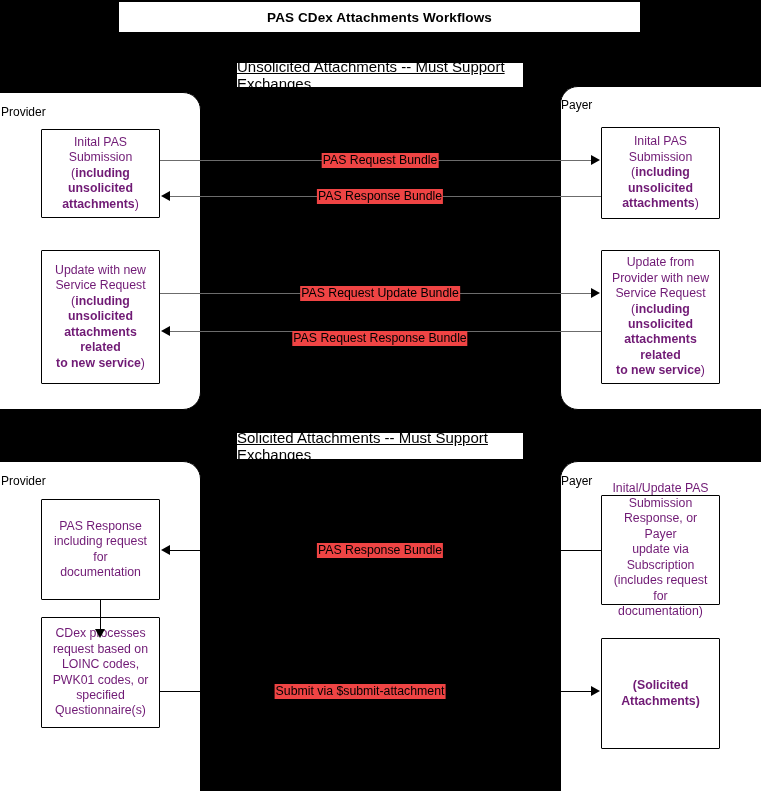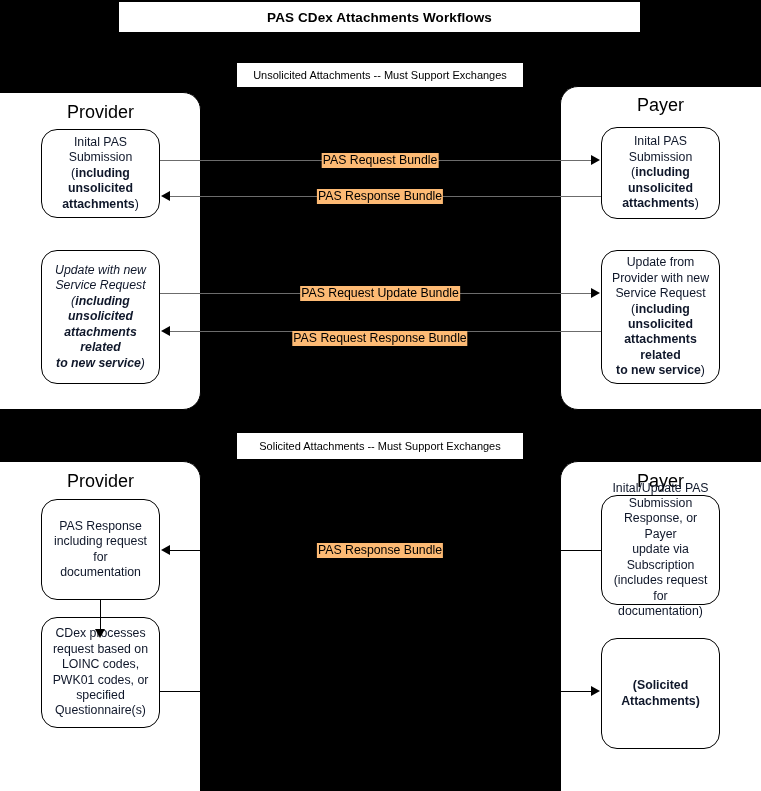--- a/index.html
+++ b/index.html
@@ -39,52 +39,52 @@
     color: #000000;
   }
 
   
   .section-chip {
     background: #ffffff;
     border: 1px solid #000000;
     display: flex;
     align-items: center;
     justify-content: center;
-    font-size: 11px;
-    color: #000000;
+    font-size: 15px;
+    color: #000000;
+    text-decoration: underline;
   }
 
   
   .lane {
     background: #ffffff;
     border: 1px solid #000000;
     border-radius: 18px;
   }
   .lane-title {
     position: absolute;
     left: 0;
     right: 0;
-    text-align: center;
-    font-size: 18px;
+    font-size: 12px;
     color: #000000;
     line-height: 14px;
   }
 
   
   .node {
     background: #ffffff;
     border: 1px solid #000000;
-    border-radius: 16px;
+    border-radius: 1px;
     display: flex;
     align-items: center;
     justify-content: center;
     text-align: center;
     font-size: 12.3px;
     line-height: 15.4px;
-    color: #0f172a;
+    color: #701a75;
     padding: 3px 5px;
   }
   .node .txt { display: block; width: 100%; white-space: pre-line; }
   .node b { font-weight: bold; }
 
   
   .hline {
     position: absolute;
     height: 0;
     border-top: 1.6px solid #6c6c6c;
@@ -111,21 +111,21 @@
   }
   .arrow-d {
     border-left: 5.5px solid transparent;
     border-right: 5.5px solid transparent;
     border-top: 9px solid #000000;
   }
 
   
   .edge-label {
     position: absolute;
-    background: #fdba74;
+    background: #ef4444;
     color: #000000;
     font-size: 12.3px;
     line-height: 15px;
     padding: 0 1px;
     white-space: nowrap;
     transform: translateX(-50%);
   }
 </style>
 </head>
 <body>
@@ -144,21 +144,21 @@
     <div class="lane-title" style="top:12px; left:18px; right:0;">Provider</div>
   </div>
 
   <div class="abs node" style="left:41px; top:129px; width:119px; height:89px;">
     <span class="txt">Inital PAS Submission
 (<b>including
 unsolicited
 attachments</b>)</span>
   </div>
 
-  <div class="abs node" style="left:41px; top:250px; width:119px; height:134px;font-style:italic;">
+  <div class="abs node" style="left:41px; top:250px; width:119px; height:134px;">
     <span class="txt">Update with new
 Service Request
 (<b>including
 unsolicited
 attachments related
 to new service</b>)</span>
   </div>
 
   <div class="abs lane" style="left:560px; top:86px; width:219px; height:324px;">
     <div class="lane-title" style="top:11px; left:0; right:18px;">Payer</div>
@@ -253,14 +253,17 @@
 
   <div class="hline dark" style="left:170px; top:550px; width:431px;"></div>
   <div class="arrow-l" style="left:161px; top:545px;"></div>
 
   <div class="hline dark" style="left:160px; top:691px; width:431px;"></div>
   <div class="arrow-r" style="left:591px; top:686px;"></div>
 
   <div class="edge-label" style="left:380px; top:543px;">
     <span>PAS Response Bundle</span>
   </div>
+  <div class="edge-label" style="left:360px; top:684px;">
+    <span>Submit via $submit-attachment</span>
+  </div>
 
 </div>
 
 </body></html>

